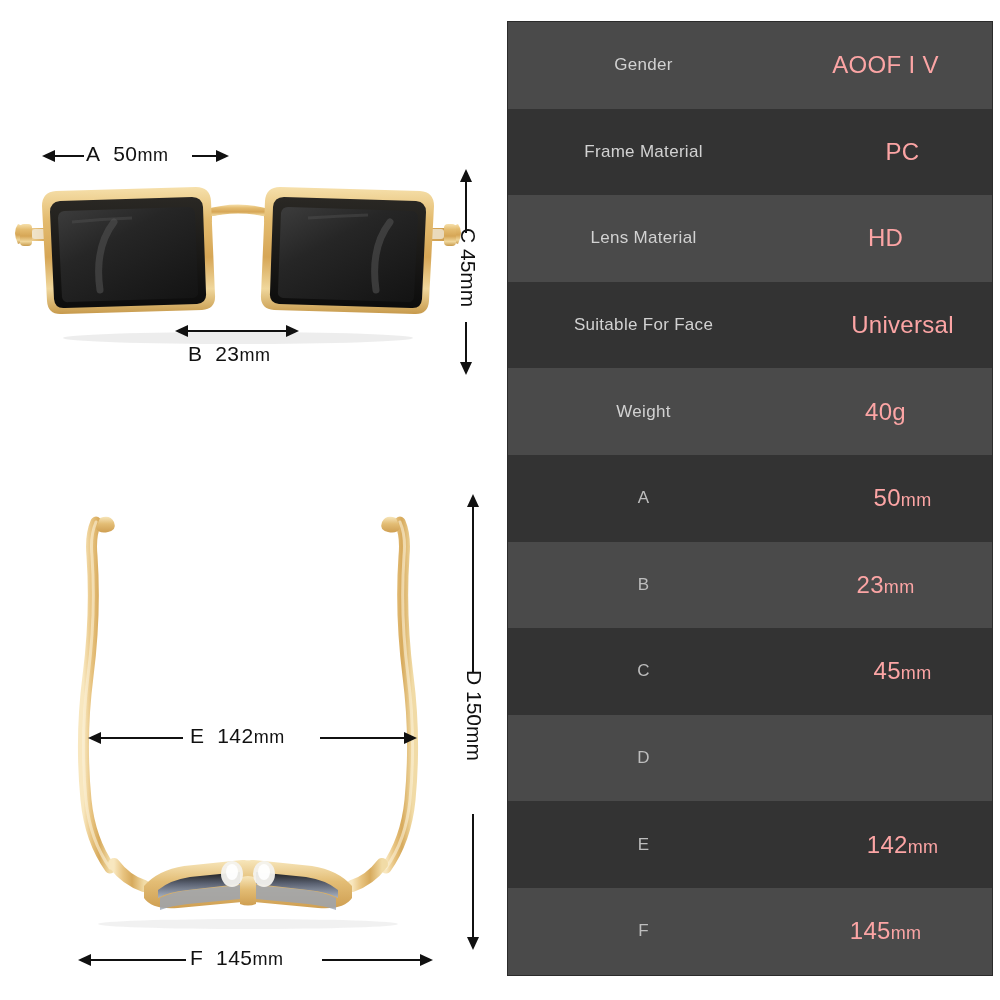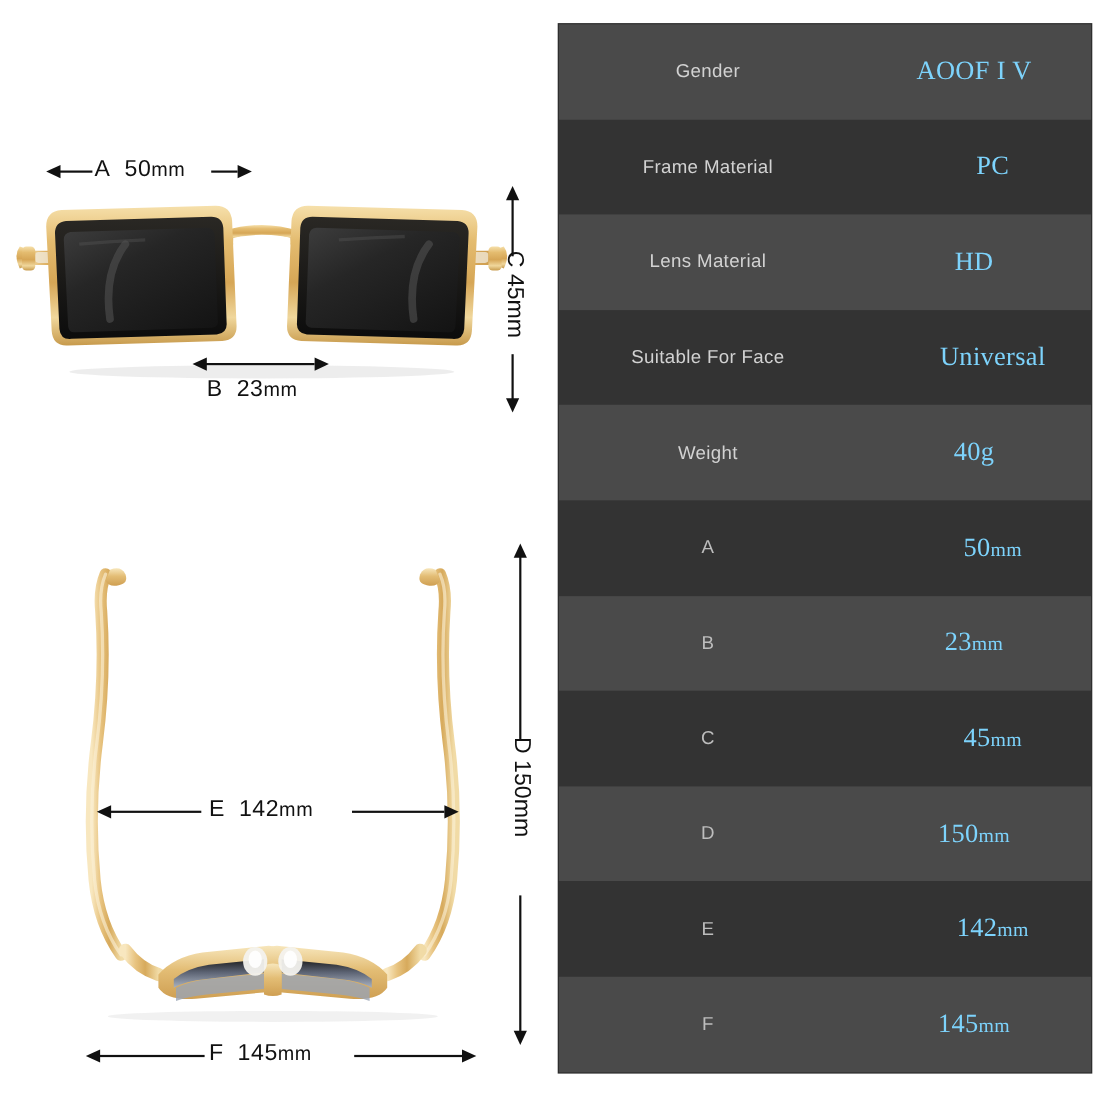--- a/index.html
+++ b/index.html
@@ -65,23 +65,23 @@
     flex:0 0 56%;
     text-align:center;
     color:#d2d2d2;
     font-size:17px;
     font-family:"Liberation Sans", sans-serif;
     letter-spacing:.3px;
   }
   .spec-val{
     flex:1;
     text-align:center;
-    color:#7dd3fc;
+    color:#fca5a5;
     font-size:24px;
-    font-family:Liberation Serif, serif;
+    font-family:Liberation Sans, sans-serif;
     letter-spacing:.3px;
   }
   .spec-val .unit{font-size:18px;}
   .spec-key.letter{color:#bdbdbd;}
 </style>
 </head>
 <body>
 
 <div id="root">
 
@@ -300,21 +300,20 @@
       <div class="spec-row odd">
         <div class="spec-key letter">B</div>
         <div class="spec-val"><span>23</span><span class="unit">mm</span></div>
       </div>
       <div class="spec-row even">
         <div class="spec-key letter">C</div>
         <div class="spec-val"><span>45</span><span class="unit">mm</span></div>
       </div>
       <div class="spec-row odd">
         <div class="spec-key letter">D</div>
-        <div class="spec-val"><span>150</span><span class="unit">mm</span></div>
       </div>
       <div class="spec-row even">
         <div class="spec-key letter">E</div>
         <div class="spec-val"><span>142</span><span class="unit">mm</span></div>
       </div>
       <div class="spec-row odd">
         <div class="spec-key letter">F</div>
         <div class="spec-val"><span>145</span><span class="unit">mm</span></div>
       </div>
     </div>

